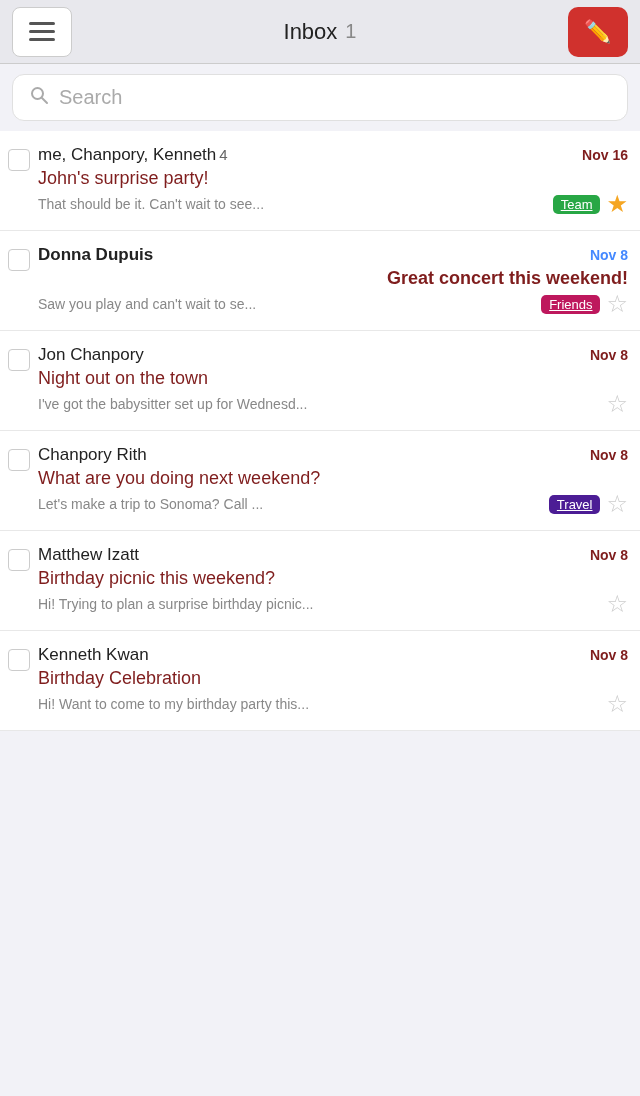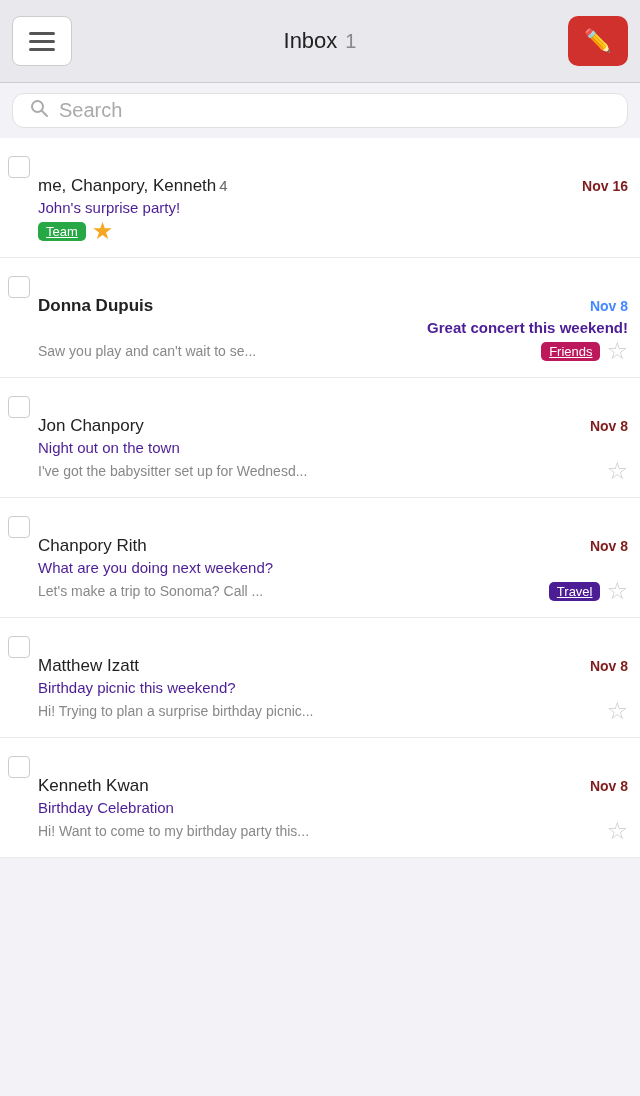--- a/index.html
+++ b/index.html
@@ -11,21 +11,21 @@
       overflow-x: hidden;
     }
 
     
     .header {
       display: flex;
       align-items: center;
       justify-content: space-between;
       background: #e8e8ed;
       padding: 10px 12px;
-      height: 83px;
+      height: 64px;
       border-bottom: 1px solid #ccc;
     }
     .menu-btn {
       background: #fff;
       border: 1px solid #ccc;
       border-radius: 8px;
       width: 60px;
       height: 50px;
       display: flex;
       align-items: center;
@@ -69,21 +69,21 @@
     .compose-icon {
       color: #fff;
       font-size: 22px;
     }
 
     
     .search-bar {
       background: #fff;
       margin: 10px 12px;
       border-radius: 12px;
-      padding: 4px 16px;
+      padding: 10px 16px;
       display: flex;
       align-items: center;
       gap: 10px;
       border: 1px solid #e0e0e0;
     }
     .search-icon-svg {
       color: #aaa;
       font-size: 20px;
     }
     .search-placeholder {
@@ -116,21 +116,20 @@
       border: 1.5px solid #ccc;
       border-radius: 4px;
       background: #fff;
       flex-shrink: 0;
       margin-top: 4px;
       cursor: pointer;
     }
     .email-content {
       flex: 1;
       min-width: 0;
-      margin-top: 24px;
     }
     .email-top-row {
       display: flex;
       align-items: baseline;
       justify-content: space-between;
       margin-bottom: 3px;
     }
     .sender-name {
       font-size: 17px;
       color: #222;
@@ -141,22 +140,22 @@
       color: #7f1d1d;
       flex-shrink: 0;
       margin-left: 8px;
       font-weight: bold;
     }
     .email-date.blue {
       color: #4488ff;
       font-weight: 600;
     }
     .subject {
-      font-size: 15px;
-      color: #4c1d95;
+      font-size: 18px;
+      color: #7f1d1d;
       font-weight: 400;
       margin-bottom: 3px;
       white-space: nowrap;
       overflow: hidden;
       text-overflow: ellipsis;
     }
     .preview-row {
       display: flex;
       align-items: center;
       justify-content: space-between;
@@ -235,20 +234,21 @@
 <div class="email-list" id="email-list">
 <div class="email-item">
       <div class="checkbox"></div>
       <div class="email-content">
         <div class="email-top-row">
           <span class="sender-name">me, Chanpory, Kenneth<span class="count">4</span></span>
           <span class="email-date">Nov 16</span>
         </div>
         <div class="subject">John's surprise party!</div>
         <div class="preview-row">
+          <span class="preview-text">That should be it. Can't wait to see...</span>
           <div class="tag-star-group">
             <span class="tag team">Team</span>
             <span class="star filled">★</span>
           </div>
         </div>
       </div>
     </div>
     <div class="email-item unread">
       <div class="checkbox"></div>
       <div class="email-content">

